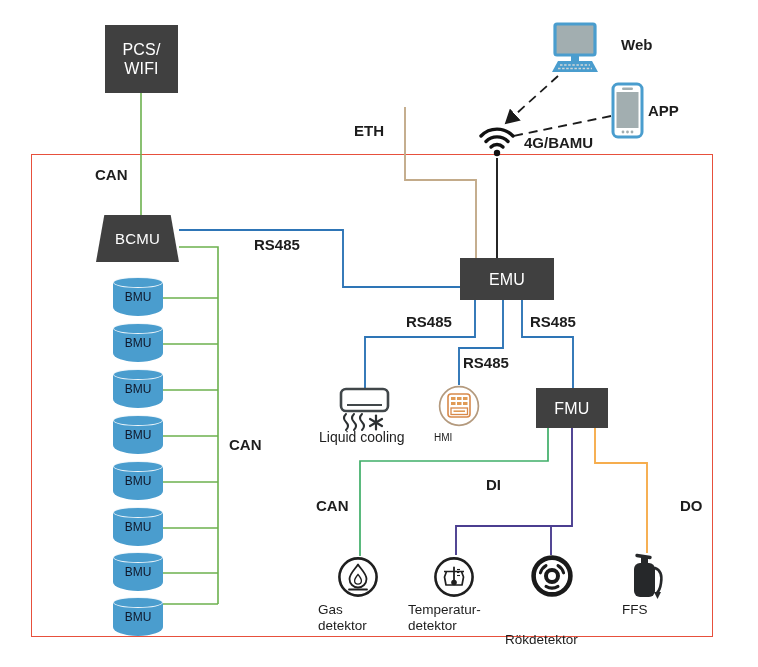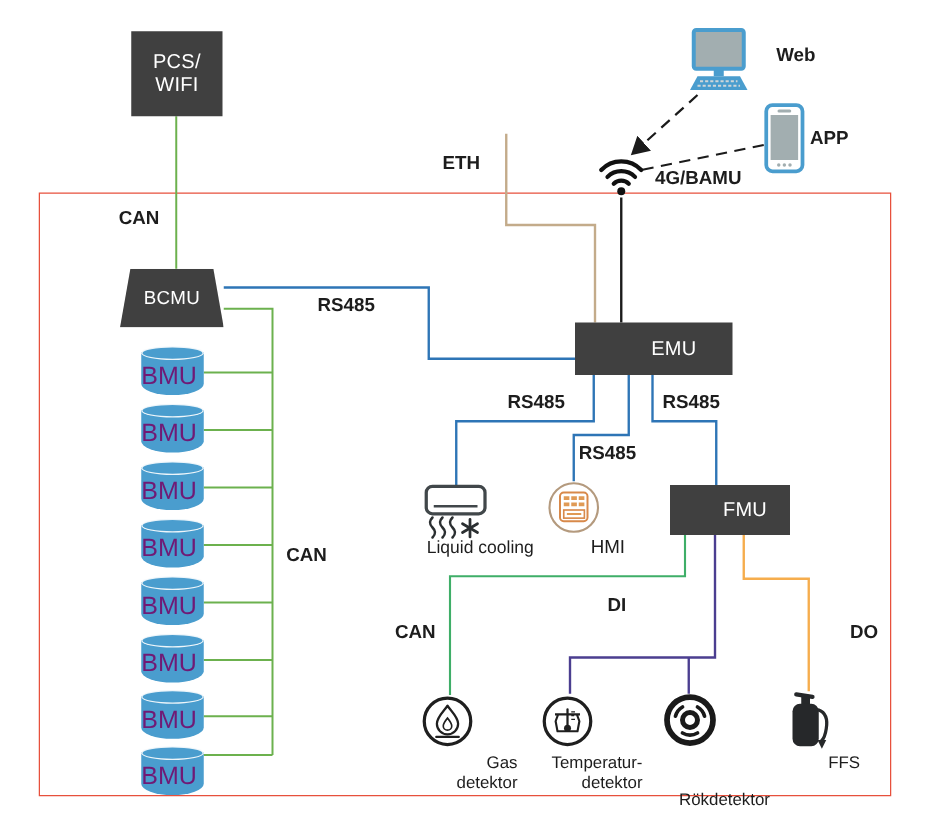--- a/index.html
+++ b/index.html
@@ -6,32 +6,32 @@
   .canvas{position:relative;width:758px;height:667px;background:#fff;overflow:hidden;
           font-family:"Liberation Sans",sans-serif;color:#1d1d1d;}
   .boundary{position:absolute;left:31px;top:154px;width:682px;height:483px;
             border:1.6px solid #e7503c;box-sizing:border-box;z-index:1;}
   .wires{position:absolute;left:0;top:0;width:758px;height:667px;z-index:2;pointer-events:none;}
   .node{position:absolute;background:#404040;color:#fff;display:flex;flex-direction:column;
         align-items:center;justify-content:center;text-align:center;z-index:3;
         font-size:16px;line-height:19px;letter-spacing:.2px;}
   .node-pcs{left:105px;top:25px;width:73px;height:68px;}
   .node-ems{left:373px;top:58px;width:65px;height:49px;}
-  .node-emu{left:460px;top:258px;width:94px;height:42px;padding-left:32px;}
-  .node-fmu{left:536px;top:388px;width:72px;height:40px;padding-left:24px;}
+  .node-emu{left:460px;top:258px;width:94px;height:42px;}
+  .node-fmu{left:536px;top:388px;width:72px;height:40px;}
   .node-bcmu{left:96px;top:215px;width:83px;height:47px;font-size:15px;
              clip-path:polygon(10% 0,90% 0,100% 100%,0 100%);}
   .bmu{position:absolute;left:113px;width:50px;height:39px;z-index:3;}
   .cyl-body{position:absolute;left:0;top:5px;width:50px;height:34px;background:#4a9dce;
             border-radius:0 0 25px 25px / 0 0 9px 9px;}
   .cyl-top{position:absolute;left:0;top:0;width:50px;height:11px;background:#4a9dce;
            border:1px solid rgba(255,255,255,.9);border-radius:50%;box-sizing:border-box;}
-  .cyl-label{position:absolute;left:0;right:0;top:13px;text-align:left;color:#701a75;font-size:20px;}
+  .cyl-label{position:absolute;left:0;right:0;top:13px;text-align:center;color:#0f172a;font-size:12px;}
   .lbl{position:absolute;z-index:4;font-size:15px;white-space:nowrap;font-weight:bold;}
-  .dev-lbl{position:absolute;z-index:4;font-size:13.5px;line-height:15.5px;text-align:right;margin-left:16px;}
+  .dev-lbl{position:absolute;z-index:4;font-size:13.5px;line-height:15.5px;text-align:left;}
   .icon{position:absolute;z-index:3;}
 </style>
 </head>
 <body>
 
 <div class="canvas">
 
   <div class="boundary"></div>
 
   <svg class="wires" viewBox="0 0 758 667">
@@ -185,21 +185,21 @@
       <rect x="13" y="12" width="4.5" height="3"></rect>
         <rect x="19" y="12" width="4.5" height="3"></rect>
         <rect x="25" y="12" width="4.5" height="3"></rect>
       <rect x="13" y="17" width="4.5" height="3"></rect>
         <rect x="19" y="17" width="4.5" height="3"></rect>
         <rect x="25" y="17" width="4.5" height="3"></rect>
     </g>
     <rect x="13" y="23" width="16.5" height="6.5" fill="none" stroke="#d8894a" stroke-width="1.3"></rect>
     <line x1="15.5" y1="26.2" x2="27" y2="26.2" stroke="#e09a55" stroke-width="1.6"></line>
   </svg>
-  <div class="dev-lbl" style="left:434px;top:430px;width:50px;font-size:15px">HMI</div>
+  <div class="dev-lbl" style="left:434px;top:430px;width:50px;font-size:10px">HMI</div>
 
   <svg class="icon" style="left:337px;top:556px" width="42" height="42" viewBox="0 0 42 42">
     <circle cx="21" cy="21" r="18.6" fill="#fff" stroke="#1f1f1f" stroke-width="2.6"></circle>
     <path d="M21,8.5 C19,12 12.5,17.5 12.5,23 a8.5,8.5 0 0 0 17,0 C29.5,17.5 23,12 21,8.5 Z" fill="none" stroke="#1f1f1f" stroke-width="1.8" stroke-linejoin="round"></path>
     <path d="M21,18.5 c-2.3,2.8 -3.4,4.3 -3.4,6.2 a3.4,3.4 0 0 0 6.8,0 c0,-1.9 -1.1,-3.4 -3.4,-6.2 Z" fill="none" stroke="#1f1f1f" stroke-width="1.3"></path>
     <line x1="12" y1="33.5" x2="30" y2="33.5" stroke="#1f1f1f" stroke-width="1.8" stroke-linecap="round"></line>
   </svg>
   <div class="dev-lbl" style="left:318px;top:602px;width:80px">
     <div>Gas</div>
     <div>detektor</div>

